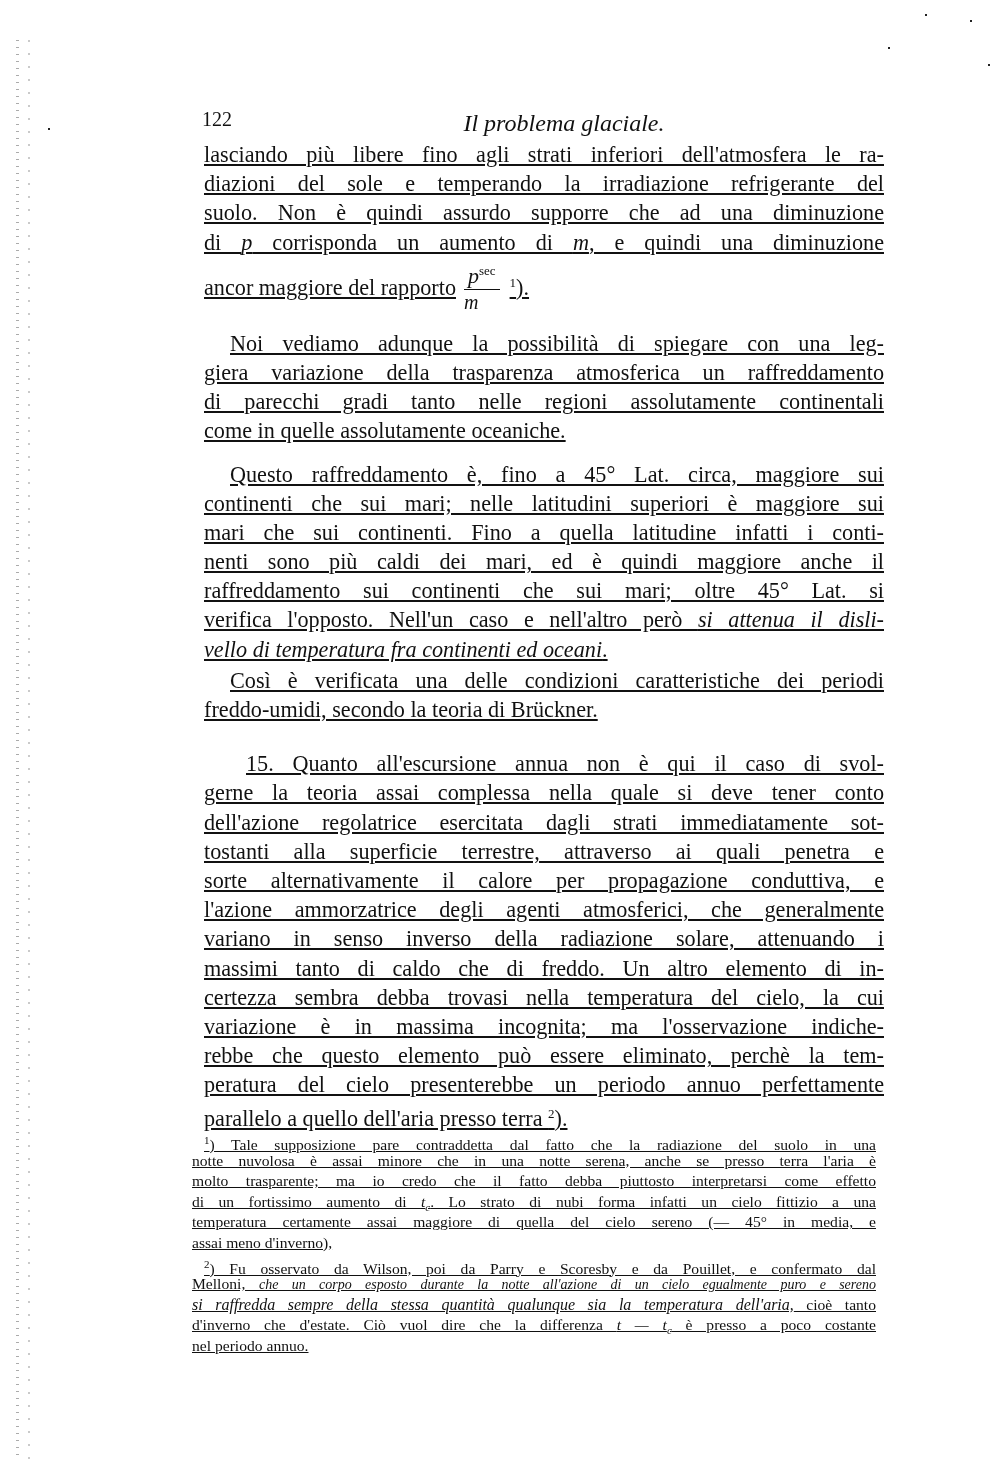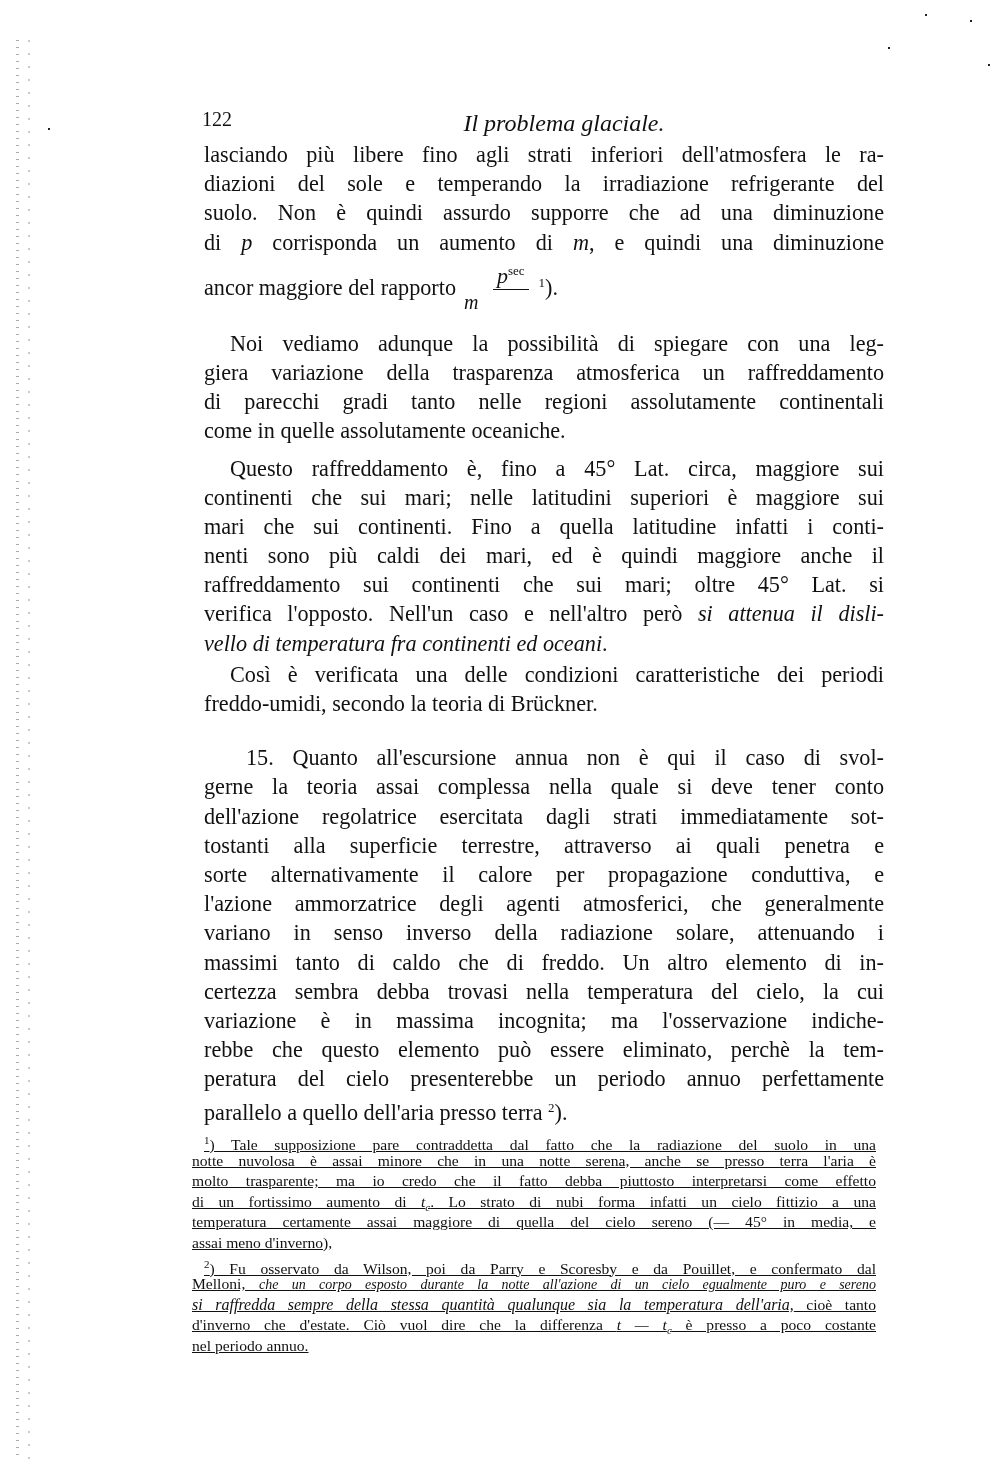--- a/index.html
+++ b/index.html
@@ -7,28 +7,28 @@
          font-family: "Liberation Serif", "DejaVu Serif", serif; color: #111; }
   .scan-edge { position: absolute; left: 14px; top: 40px; width: 20px; height: 1420px;
     background-image: repeating-linear-gradient(180deg, rgba(0,0,0,0.55) 0 1px, transparent 1px 7px),
                       repeating-linear-gradient(180deg, rgba(0,0,0,0.35) 0 2px, transparent 2px 13px);
     background-size: 3px 100%, 2px 100%; background-position: 2px 0, 14px 0; background-repeat: no-repeat; opacity: .6; }
   .speck { position: absolute; width: 2px; height: 2px; background: #222; }
   .page { position: absolute; left: 204px; top: 108px; width: 680px; }
   .header { position: relative; height: 32px; }
   .pagenum { position: absolute; left: -2px; top: 0; font-size: 20px; }
   .runhead { position: absolute; left: 0; right: 0; top: 2px; text-align: center; font-style: italic; font-size: 24px; padding-left: 40px; }
-  .body-text { font-size: 22.2px; line-height: 29.2px; text-align: justify; }
+  .body-text { font-size: 22.2px; line-height: 29.2px; text-align: justify; text-decoration: underline; }
   .line { display: block; text-align: justify; text-align-last: justify; white-space: nowrap; height: 29.2px; }
   .line.last { text-align-last: left; }
   .indent { padding-left: 26px; }
   .indent2 { padding-left: 42px; }
   .gap { height: 25px; }
   .frac { display: inline-block; vertical-align: middle; text-align: center; font-style: italic; line-height: 1; margin: 0 10px 0 8px; position: relative; top: -2px; }
-  .frac .num { display: block; border-bottom: 1.5px solid #111; padding: 0 4px 2px; font-size: 22px; margin-left: 29px; }
+  .frac .num { display: block; border-bottom: 1.5px solid #111; padding: 0 4px 2px; font-size: 22px; }
   .frac .num sup { font-style: normal; font-size: 13px; vertical-align: 8px; }
   .frac .den { display: block; padding-top: 2px; font-size: 20px; }
   .ref { font-size: 13px; vertical-align: 8px; }
   .fn { position: absolute; left: 192px; top: 1130px; width: 684px; font-size: 15.6px; line-height: 20.6px; text-decoration: underline; }
   .fn .line { height: 20.6px; }
   .fn .fnmark { font-size: 11px; vertical-align: 6px; }
   i, .it { font-style: italic; }
   .sub { font-size: 11px; vertical-align: -4px; font-style: italic; }
 </style>
 </head>
@@ -56,21 +56,21 @@
       <span class="line last" style="height:52px;line-height:52px"><span>ancor maggiore del rapporto</span><span class="frac"><span class="num"><span>p</span><sup>sec</sup></span><span class="den">m</span></span><span class="ref">1</span><span>).</span></span>
     </div>
 
     <div style="margin-top:20px">
       <span class="line indent">Noi vediamo adunque la possibilità di spiegare con una leg-</span>
       <span class="line">giera variazione della trasparenza atmosferica un raffreddamento</span>
       <span class="line">di parecchi gradi tanto nelle regioni assolutamente continentali</span>
       <span class="line last">come in quelle assolutamente oceaniche.</span>
     </div>
 
-    <div style="margin-top:8px">
+    <div style="margin-top:14px">
       <span class="line indent">Questo raffreddamento è, fino a 45° Lat. circa, maggiore sui</span>
       <span class="line">continenti che sui mari; nelle latitudini superiori è maggiore sui</span>
       <span class="line">mari che sui continenti. Fino a quella latitudine infatti i conti-</span>
       <span class="line">nenti sono più caldi dei mari, ed è quindi maggiore anche il</span>
       <span class="line">raffreddamento sui continenti che sui mari; oltre 45° Lat. si</span>
       <span class="line"><span>verifica l'opposto. Nell'un caso e nell'altro però </span><i>si attenua il disli-</i></span>
       <span class="line last"><i>vello di temperatura fra continenti ed oceani</i><span>.</span></span>
     </div>
 
     <div style="margin-top:2px">

